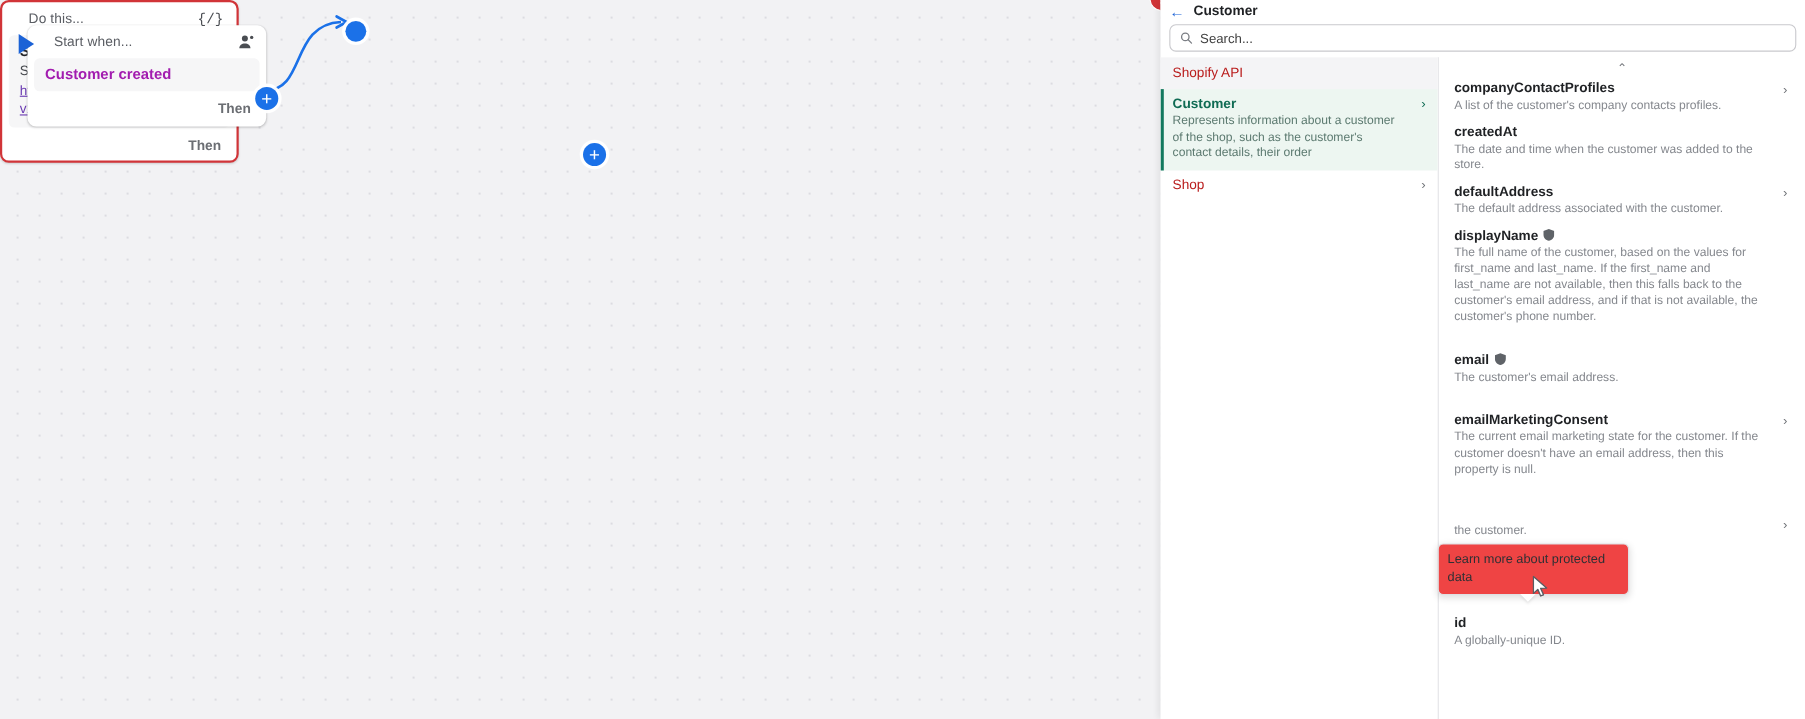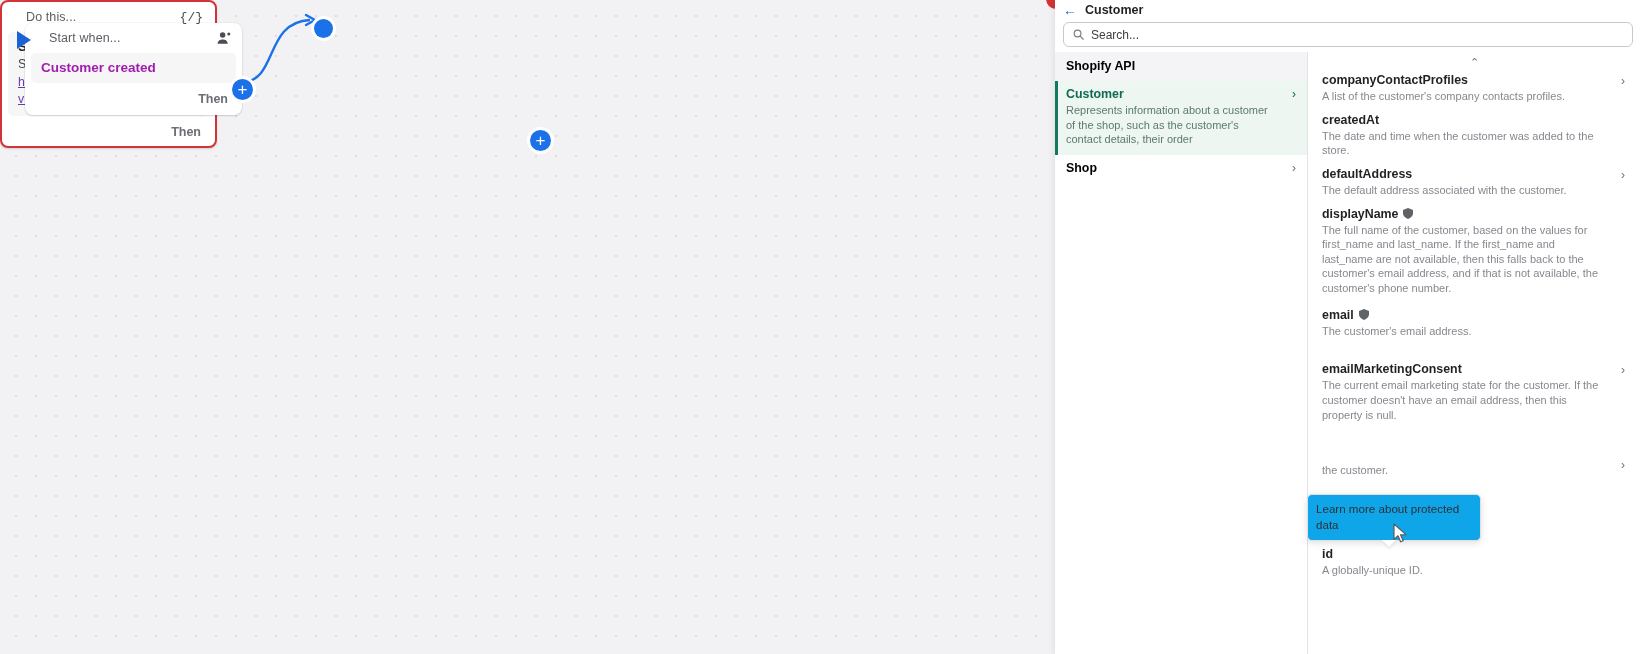--- a/index.html
+++ b/index.html
@@ -177,21 +177,21 @@
   }
   .type-item.header-row {
     background: #f4f4f6;
     padding: 7px 14px 8px 11px;
   }
   .type-item.selected { background: #edf6f1; }
   .type-item.selected::before {
     content: ""; position: absolute; left: 0; top: 0; bottom: 0;
     width: 3px; background: #12795e;
   }
-  .type-name { font-size: 12.4px; font-weight: bold; color: #000000; }
+  .type-name { font-size: 12.4px; font-weight: normal; color: #b91c1c; }
   .type-item.selected .type-name { color: #0f6b53; font-weight: bold; }
   .type-desc { font-size: 11px; color: #85888e; line-height: 1.32; margin-top: 2px; padding-right: 18px; }
   .type-item.selected .type-desc { color: #5c7a70; }
   .row-chevron {
     position: absolute; right: 11px; top: 6px;
     font-size: 12px; color: #6f7277;
   }
   .type-item.selected .row-chevron { color: #0f6b53; }
 
   
@@ -223,21 +223,21 @@
   .field-chevron {
     position: absolute; right: 2px; top: 6px;
     font-size: 12px; color: #6f7277;
   }
 
   
   #tooltip {
     position: absolute;
     left: 1307px; top: 494px;
     width: 174px;
-    background: #0ea5e9;
+    background: #ef4444;
     border: 1px solid #e0e0e3;
     border-radius: 5px;
     box-shadow: 0 2px 7px rgba(0,0,0,.13);
     padding: 6px 8px 7px 8px;
     font-size: 11.6px;
     color: #2e3034;
     line-height: 1.38;
     z-index: 40;
   }
   #tooltip::after {
@@ -370,21 +370,21 @@
           <span>displayName</span>
           <span class="shield">
             <svg width="10" height="11" viewBox="0 0 12 13" fill="#5f6368">
                 <path d="M6 0 L12 2.2 V6.3 C12 9.6 9.3 12.1 6 13 C2.7 12.1 0 9.6 0 6.3 V2.2 Z"></path>
               </svg>
           </span>
         </div>
         <div class="field-desc">The full name of the customer, based on the values for first_name and last_name. If the first_name and last_name are not available, then this falls back to the customer's email address, and if that is not available, the customer's phone number.</div>
       </div>
 
-      <div class="field-item" style="margin-top:3px">
+      <div class="field-item" style="margin-top:15px">
         <div class="field-name">
           <span>email</span>
           <span class="shield">
             <svg width="10" height="11" viewBox="0 0 12 13" fill="#5f6368">
                 <path d="M6 0 L12 2.2 V6.3 C12 9.6 9.3 12.1 6 13 C2.7 12.1 0 9.6 0 6.3 V2.2 Z"></path>
               </svg>
           </span>
         </div>
         <div class="field-desc">The customer's email address.</div>
       </div>

